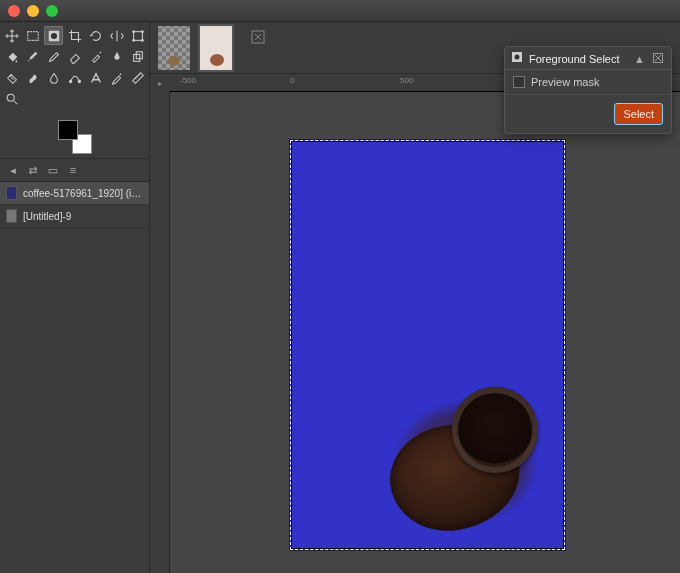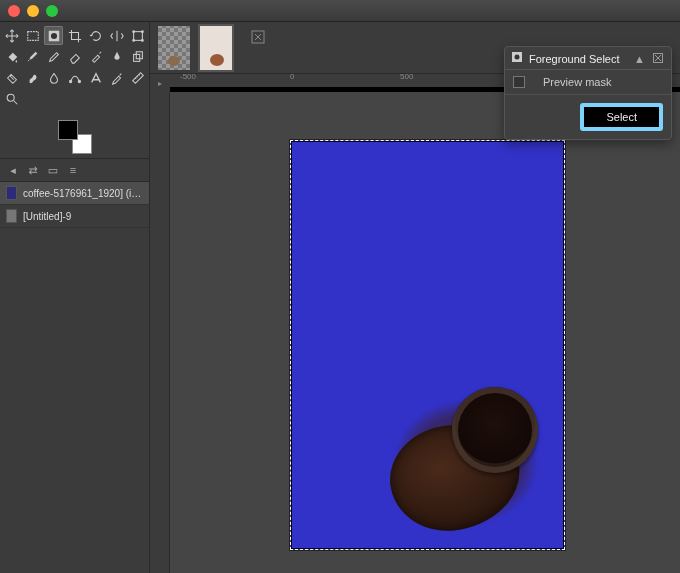--- a/index.html
+++ b/index.html
@@ -34,39 +34,39 @@
 .right { flex:1; display:flex; flex-direction:column; position:relative; background:#454545;}
 .thumbbar { height: 52px; background:#3b3b3b; border-bottom:1px solid #2a2a2a; display:flex; align-items:center; padding:4px 6px; gap:6px;}
 .doc-thumb { position: relative; padding:2px; background:#3b3b3b; }
 .doc-thumb.sel { background:#555;}
 .doc-thumb .tinner{ width:32px; height:44px; display:block; }
 .ta { background: repeating-conic-gradient(#777 0 25%, #999 0 50%) 50%/8px 8px; position:relative; }
 .ta::after { content:""; position:absolute; left:10px; top:30px; width:12px; height:10px; background:#8a6a4a; border-radius:50%; }
 .tb { background:#e8e0d8; position:relative;}
 .tb::after { content:""; position:absolute; left:10px; top:28px; width:14px; height:12px; background:#9a5a3a; border-radius:50%; }
 .doc-close { width:36px; height:44px; display:flex; align-items:flex-start; justify-content:center; padding-top:4px; color:#999;}
-.ruler-h { position:absolute; top:52px; left:20px; right:0; height:18px; background:#3b3b3b; border-bottom:5px solid #000000; display:flex; align-items:flex-end; padding-left:0; overflow:hidden;}
+.ruler-h { position:absolute; top:52px; left:20px; right:0; height:18px; background:#3b3b3b; border-bottom:1px solid #000000; display:flex; align-items:flex-end; padding-left:0; overflow:hidden;}
 .ruler-h .lbl{ position:absolute; bottom:6px; font-size:8px; color:#888;}
 .ruler-v { position:absolute; top:70px; left:0; bottom:0; width:20px; background:#3b3b3b; border-right:1px solid #2a2a2a;}
 .canvas-area { position:absolute; top:70px; left:20px; right:0; bottom:0; background:#454545; overflow:hidden;}
 .canvas { position:absolute; left:120px; top:48px; width:275px; height:410px; background:#3232c8; box-shadow:0 0 0 1px #222;}
 .selection { position:absolute; inset:0; border:1px dashed #fff; box-shadow: inset 0 0 0 1px #000; animation: none; }
 .beans { position:absolute; left:92px; top:235px; width:168px; height:160px; }
 .beanbg { position:absolute; inset:0; background: radial-gradient(ellipse 60% 55% at 50% 55%, rgba(60,30,20,0.65) 0%, rgba(60,30,20,0.5) 55%, rgba(50,50,200,0) 72%); filter: blur(1px); }
 .bowl { position:absolute; left:70px; top:12px; width:86px; height:86px; border-radius:50%; background: radial-gradient(circle at 50% 42%, #1e0f0a 0%, #120806 60%, #2a1a14 62%, #1a0e0a 100%); box-shadow: inset 0 0 0 6px rgba(80,60,50,0.7), 0 2px 4px rgba(0,0,0,.5);}
 .pile { position:absolute; left:8px; top:50px; width:130px; height:105px; border-radius: 48% 52% 55% 45% / 50% 46% 54% 50%; background: radial-gradient(ellipse at 40% 40%, #4a2a1a 0%, #2a160e 70%); box-shadow: inset 0 0 12px rgba(0,0,0,.6); transform: rotate(-6deg);}
 .pile::before,.pile::after,.bowl::before,.bowl::after{content:"";position:absolute;border-radius:50%;}
 .floating { position:absolute; right:8px; top:24px; width:168px; background:#3f3f3f; border:1px solid #555; border-radius:4px; box-shadow:0 4px 12px rgba(0,0,0,.4); z-index:5;}
 .fhdr { display:flex; align-items:flex-end; gap:6px; padding:4px 6px; border-bottom:1px solid #555;}
 .fhdr .ftitle{ flex:1; font-size:11px; font-weight:500; color:#eee;}
 .fbody { padding:6px 8px;}
-.chk { display:flex; align-items:center; gap:18px; font-size:11px; color:#ccc;}
+.chk { display:flex; align-items:center; gap:6px; font-size:11px; color:#ccc;}
 .chkbox{ width:12px;height:12px;border:1px solid #777;background:#333;display:inline-block;}
 .ffooter { padding:8px; display:flex; justify-content:flex-end; border-top:1px solid #505050;}
-.btn { background:#000000; color:#eee; border:4px solid #7dd3fc; border-radius:3px; padding:4px 22px; font-size:11px;}
+.btn { background:#c2410c; color:#eee; border:1px solid #7dd3fc; border-radius:3px; padding:4px 8px; font-size:11px;}
 .playbtns { position:absolute; top:52px; left:0; width:20px; height:18px; background:#3b3b3b; display:flex; align-items:center; justify-content:center; color:#888; font-size:8px;}
 </style>
 </head>
 <body>
 
 <div class="window">
   <div class="titlebar">
     <div class="traffic">
       <span class="tl red"></span>
       <span class="tl yel"></span>

